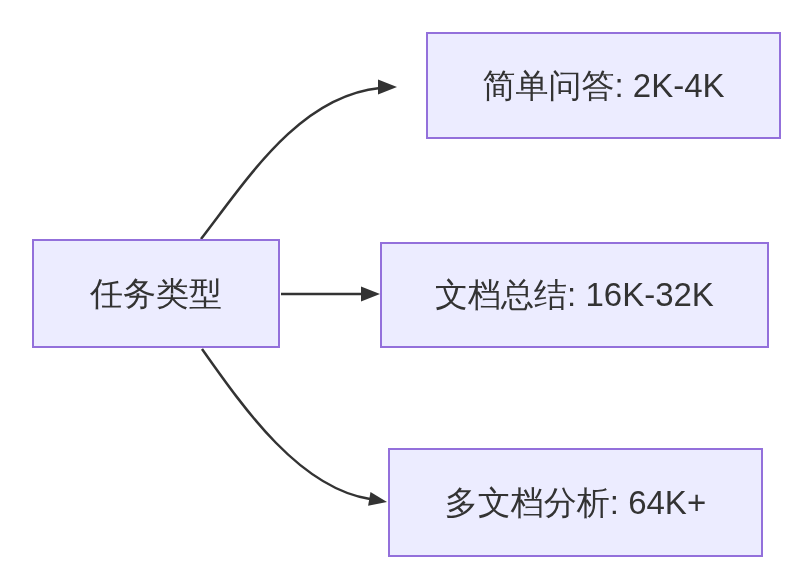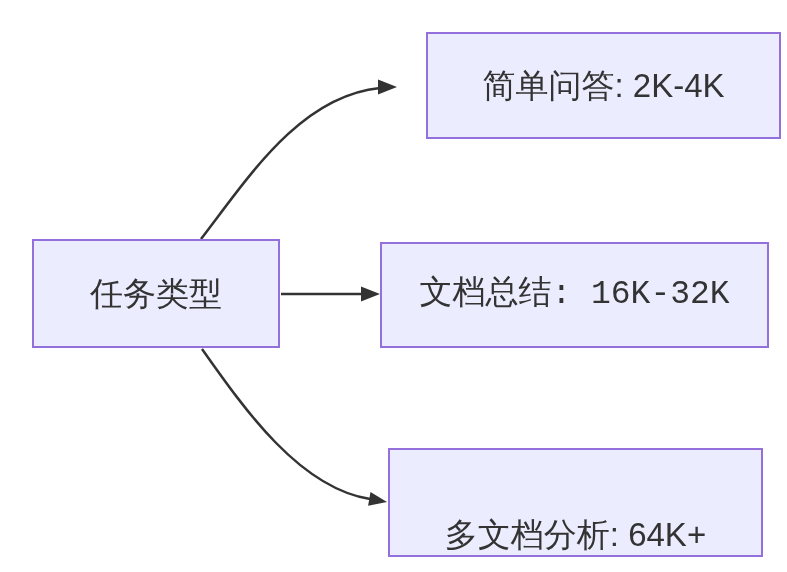--- a/index.html
+++ b/index.html
@@ -44,22 +44,22 @@
     align-items: center;
     justify-content: center;
     color: var(--text);
     font-size: 33px;
     line-height: 1.2;
     white-space: nowrap;
     text-align: center;
   }
   .node-root   { left: 32px;  top: 239px; width: 248px; height: 109px; align-items: center; }
   .node-top    { left: 398px; top: 32px;  width: 355px; height: 107px; margin-left: 28px; }
-  .node-mid    { left: 380px; top: 242px; width: 389px; height: 106px; font-family: Liberation Mono, monospace; }
-  .node-bottom { left: 388px; top: 448px; width: 375px; height: 109px; align-items: flex-end; }
+  .node-mid    { left: 380px; top: 242px; width: 389px; height: 106px; }
+  .node-bottom { left: 388px; top: 448px; width: 375px; height: 109px; }
 </style>
 </head>
 <body>
 
 <div class="canvas">
 
   <svg class="edges" viewBox="0 0 787 572" xmlns="http://www.w3.org/2000/svg" aria-hidden="true">
 
     <path class="edge" d="M 201 239 C 248 178, 300 96, 380 88"></path>
     <polygon class="arrowhead" points="397,87 378,79.5 378,94.5"></polygon>

